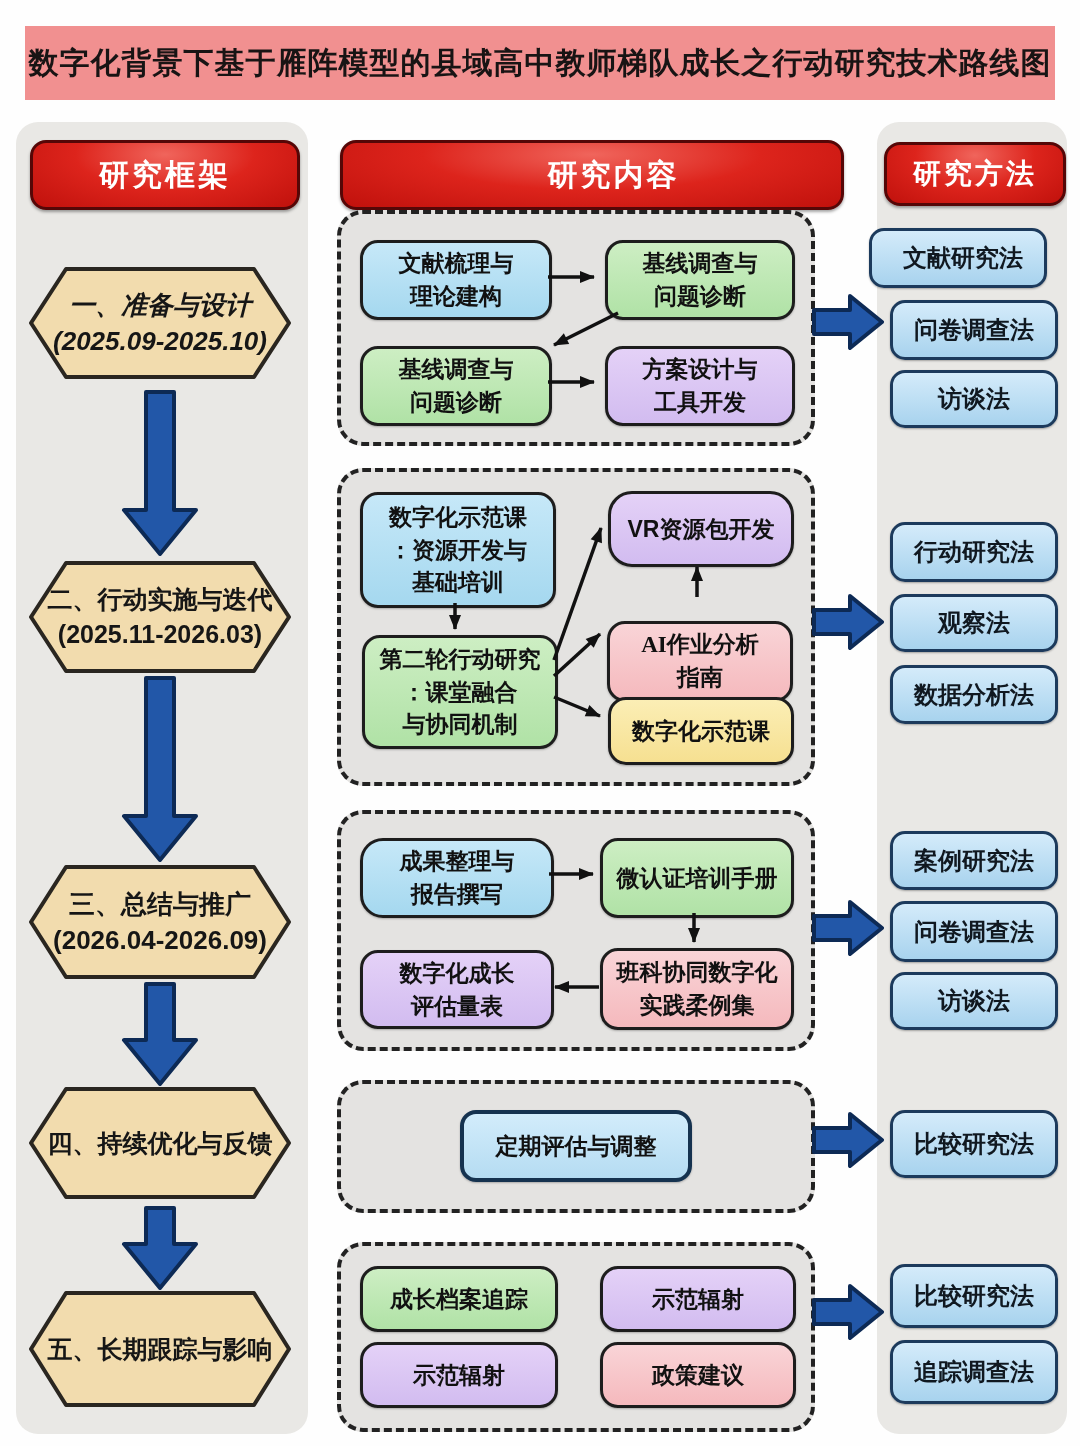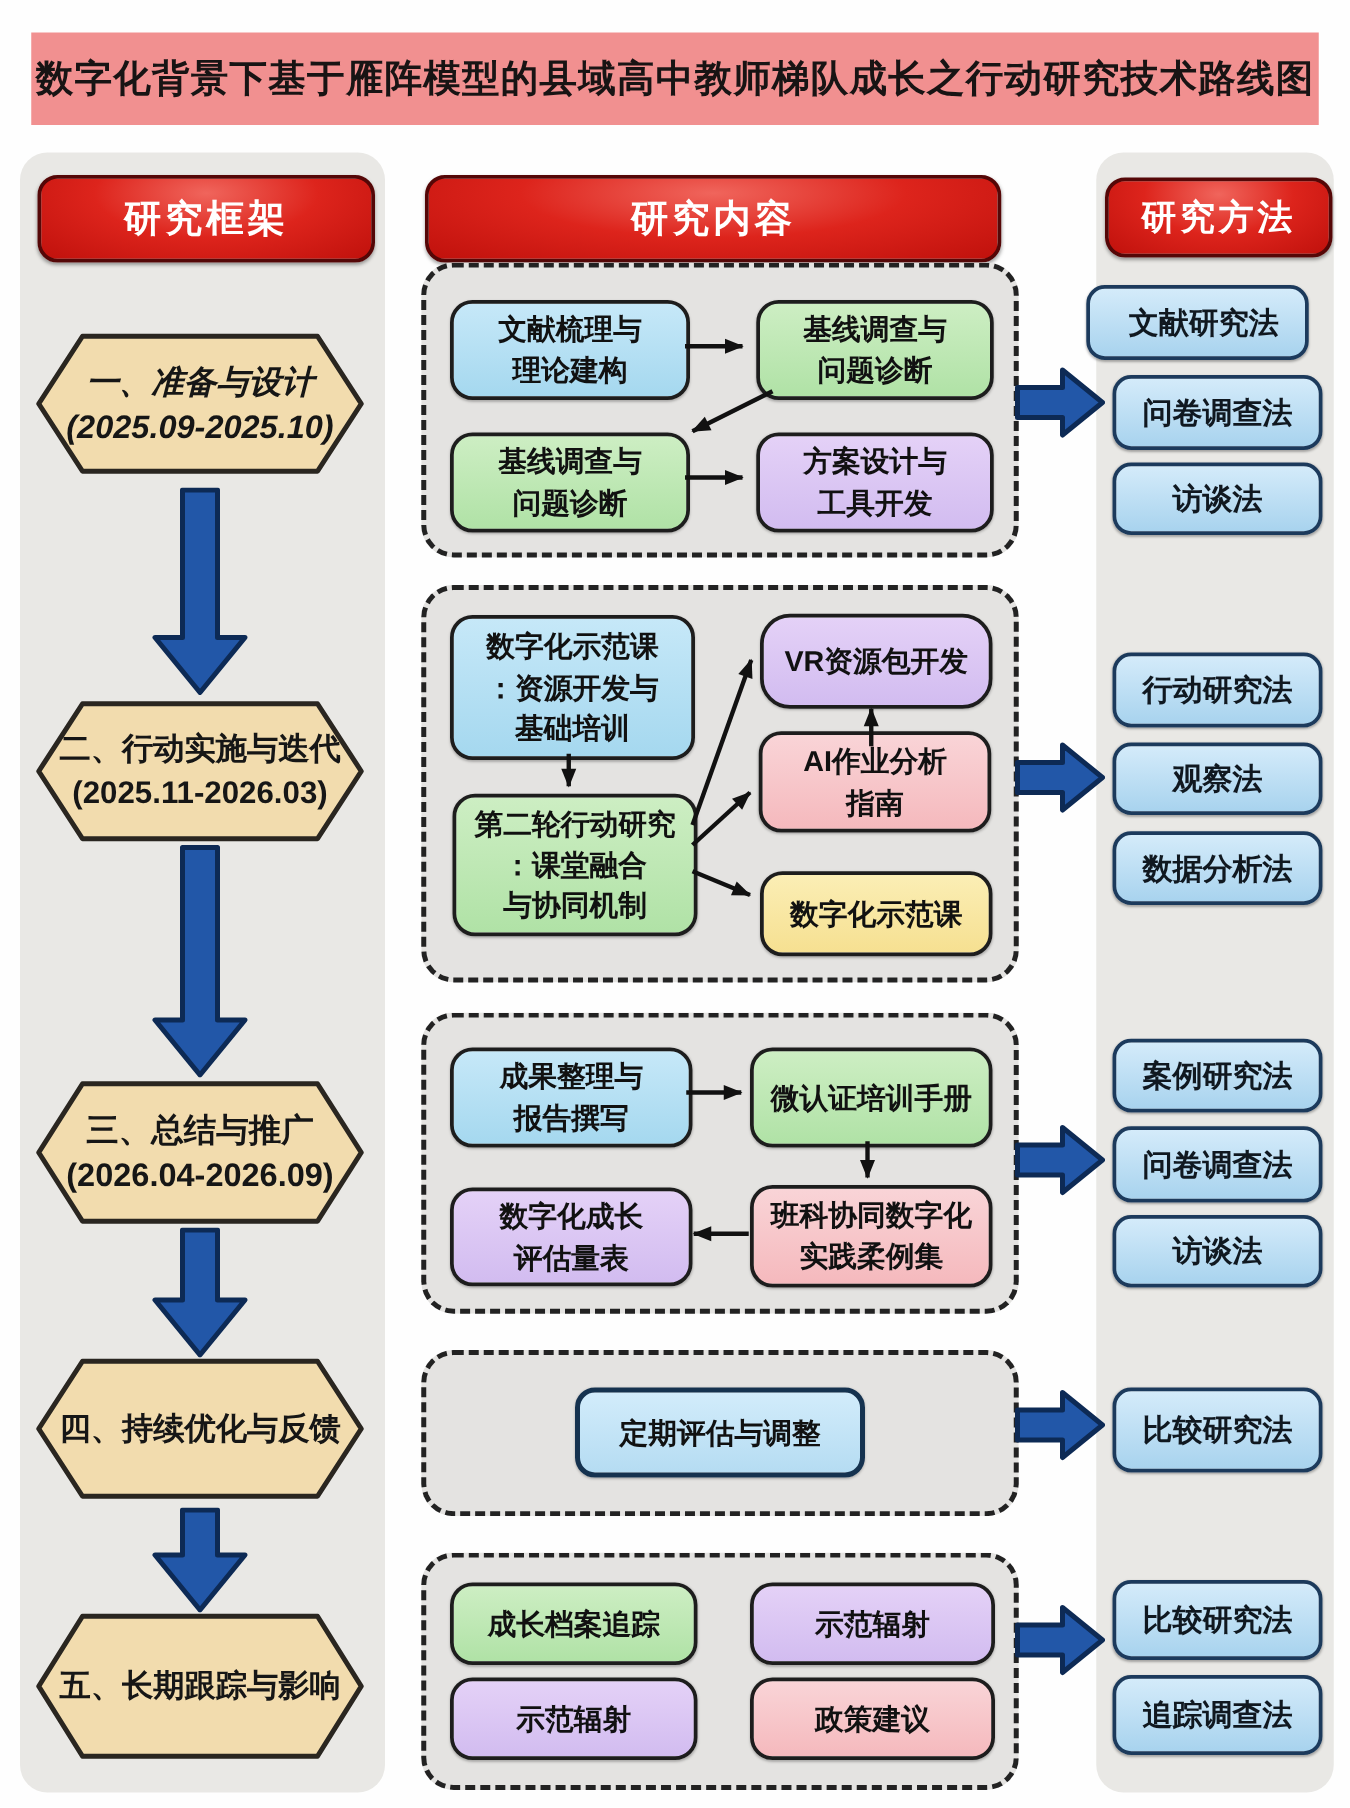--- a/index.html
+++ b/index.html
@@ -35,21 +35,21 @@
 <body>
 
 <div class="page">
 
   <div class="abs banner" style="left:25px;top:26px;width:1030px;height:74px;">数字化背景下基于雁阵模型的县域高中教师梯队成长之行动研究技术路线图</div>
 
   <div class="abs colbg" style="left:16px;top:122px;width:292px;height:1312px;"></div>
   <div class="abs colbg" style="left:877px;top:122px;width:190px;height:1312px;"></div>
 
   <div class="abs hdr" style="left:30px;top:140px;width:264px;height:64px;">研究框架</div>
-  <div class="abs hdr" style="left:340px;top:140px;width:455px;height:64px;">研究内容</div>
+  <div class="abs hdr" style="left:340px;top:140px;width:455px;height:64px;padding-left:43px;">研究内容</div>
   <div class="abs hdr" style="left:884px;top:142px;width:176px;height:58px;font-size:28px;">研究方法</div>
 
   <div class="abs" style="left:28px;top:266px;width:264px;height:114px;font-style:italic;">
     <svg class="shape" width="264" height="114">
       <polygon points="3,57 38,3 226,3 261,57 226,111 38,111" fill="#f2dcae" stroke="#2a2620" stroke-width="4" stroke-linejoin="round"></polygon>
       </svg>
     <div class="hextext">
         <span>一、准备与设计</span>
         <span>(2025.09-2025.10)</span>
       </div>
@@ -117,25 +117,25 @@
   <div class="abs box c-purple" style="left:605px;top:346px;width:184px;height:74px;">方案设计与
 工具开发</div>
 
   <div class="abs box c-blue" style="left:360px;top:492px;width:190px;height:110px;">数字化示范课
 ：资源开发与
 基础培训</div>
   <div class="abs box c-green" style="left:362px;top:635px;width:190px;height:108px;">第二轮行动研究
 ：课堂融合
 与协同机制</div>
   <div class="abs box c-purple" style="left:608px;top:491px;width:180px;height:70px;border-radius:24px;">VR资源包开发</div>
-  <div class="abs box c-pink" style="left:607px;top:585px;width:180px;height:75px;">AI作业分析
+  <div class="abs box c-pink" style="left:607px;top:621px;width:180px;height:75px;font-family:Liberation Serif, serif;">AI作业分析
 指南</div>
   <div class="abs box c-yellow" style="left:608px;top:697px;width:180px;height:62px;">数字化示范课</div>
 
-  <div class="abs box c-blue" style="left:360px;top:838px;width:188px;height:74px;">成果整理与
+  <div class="abs box c-blue" style="left:360px;top:838px;width:188px;height:74px;border-radius:23px;">成果整理与
 报告撰写</div>
   <div class="abs box c-green" style="left:600px;top:838px;width:188px;height:74px;">微认证培训手册</div>
   <div class="abs box c-purple" style="left:360px;top:950px;width:188px;height:73px;">数字化成长
 评估量表</div>
   <div class="abs box c-pink" style="left:600px;top:948px;width:188px;height:76px;">班科协同数字化
 实践柔例集</div>
 
   <div class="abs box c-lightblue" style="left:460px;top:1110px;width:224px;height:64px;border:4px solid #15324f;border-radius:16px;">定期评估与调整</div>
 
   <div class="abs box c-green" style="left:360px;top:1266px;width:192px;height:60px;">成长档案追踪</div>

